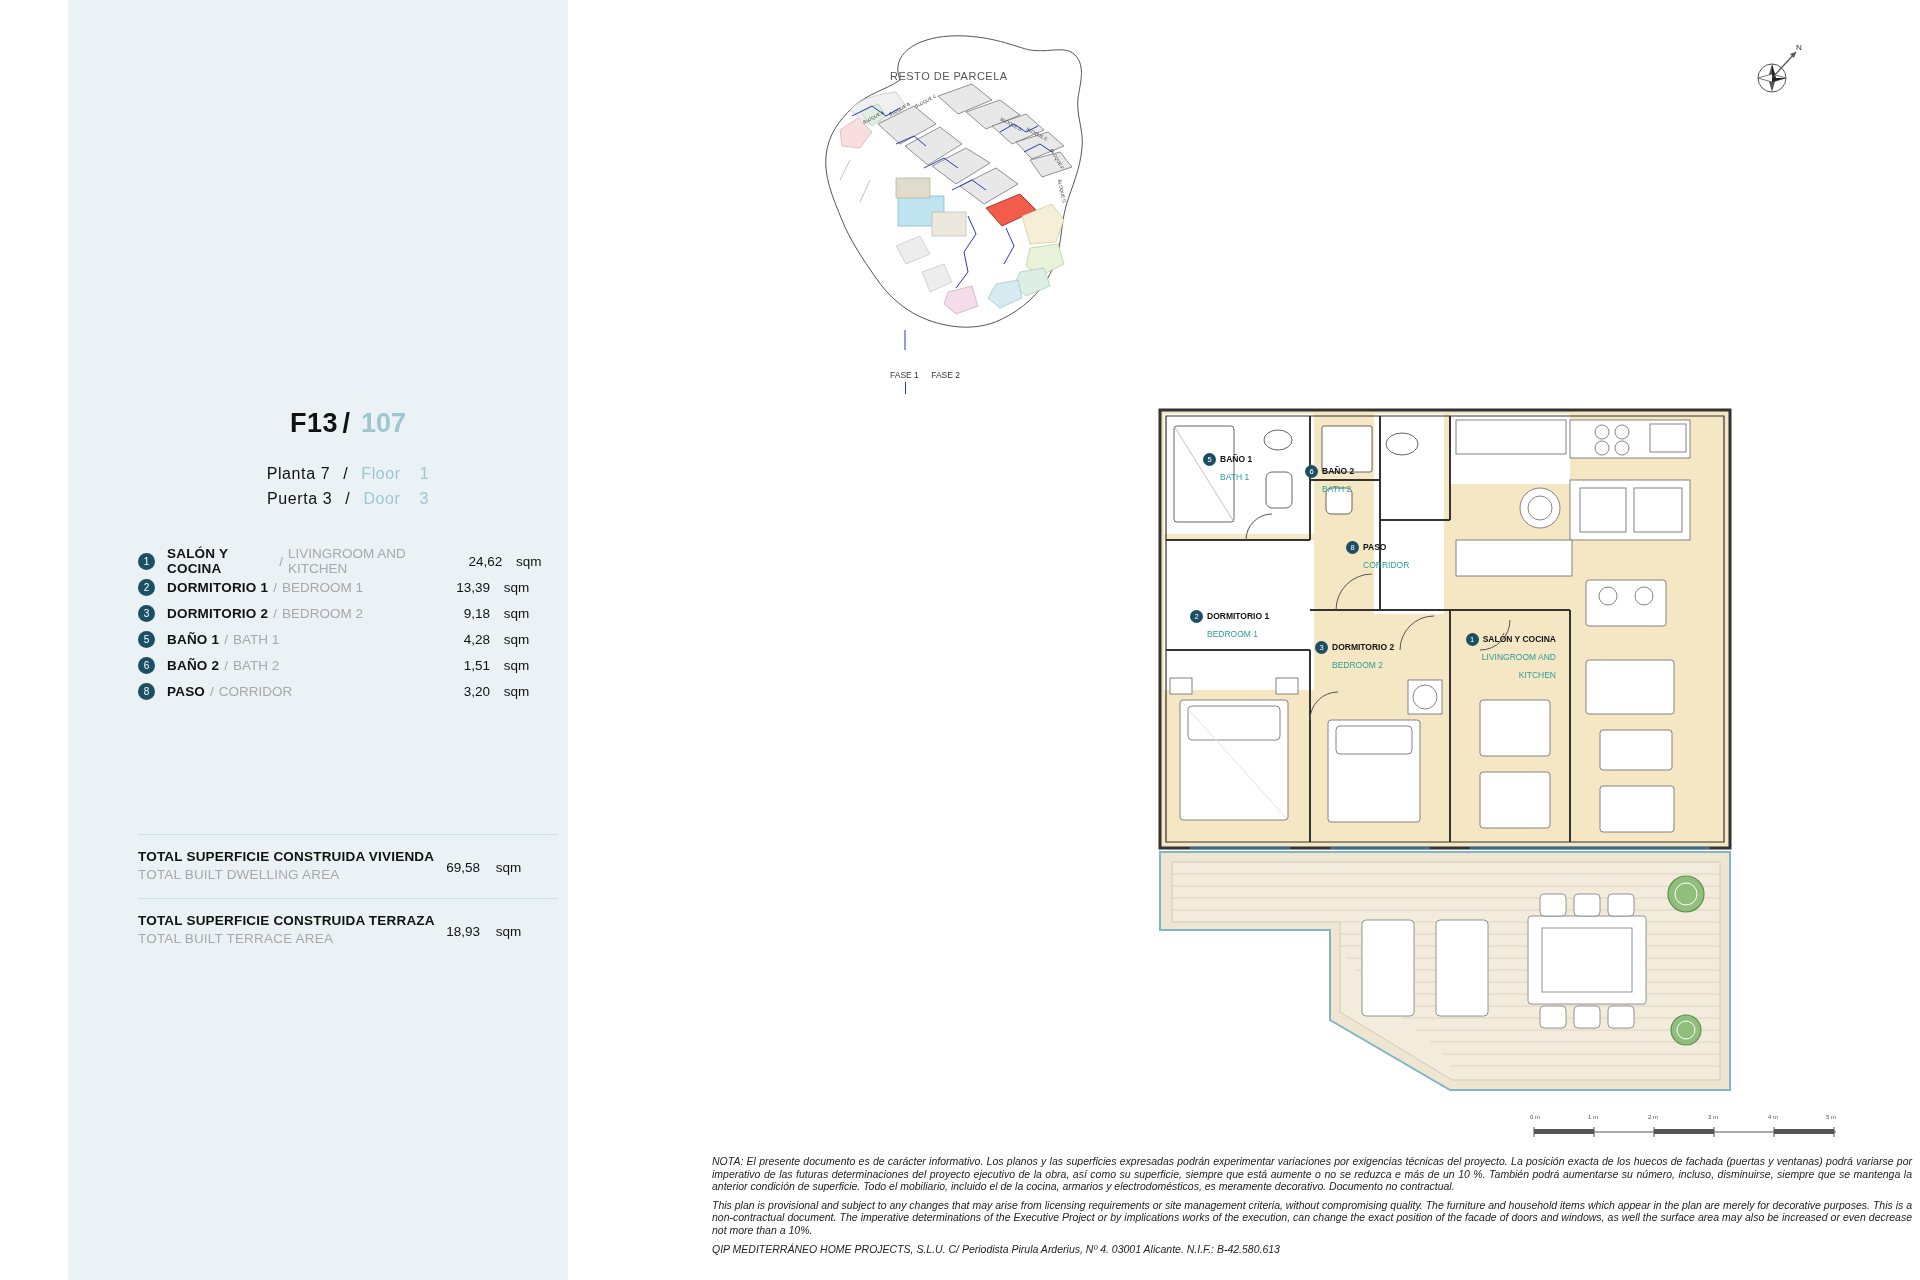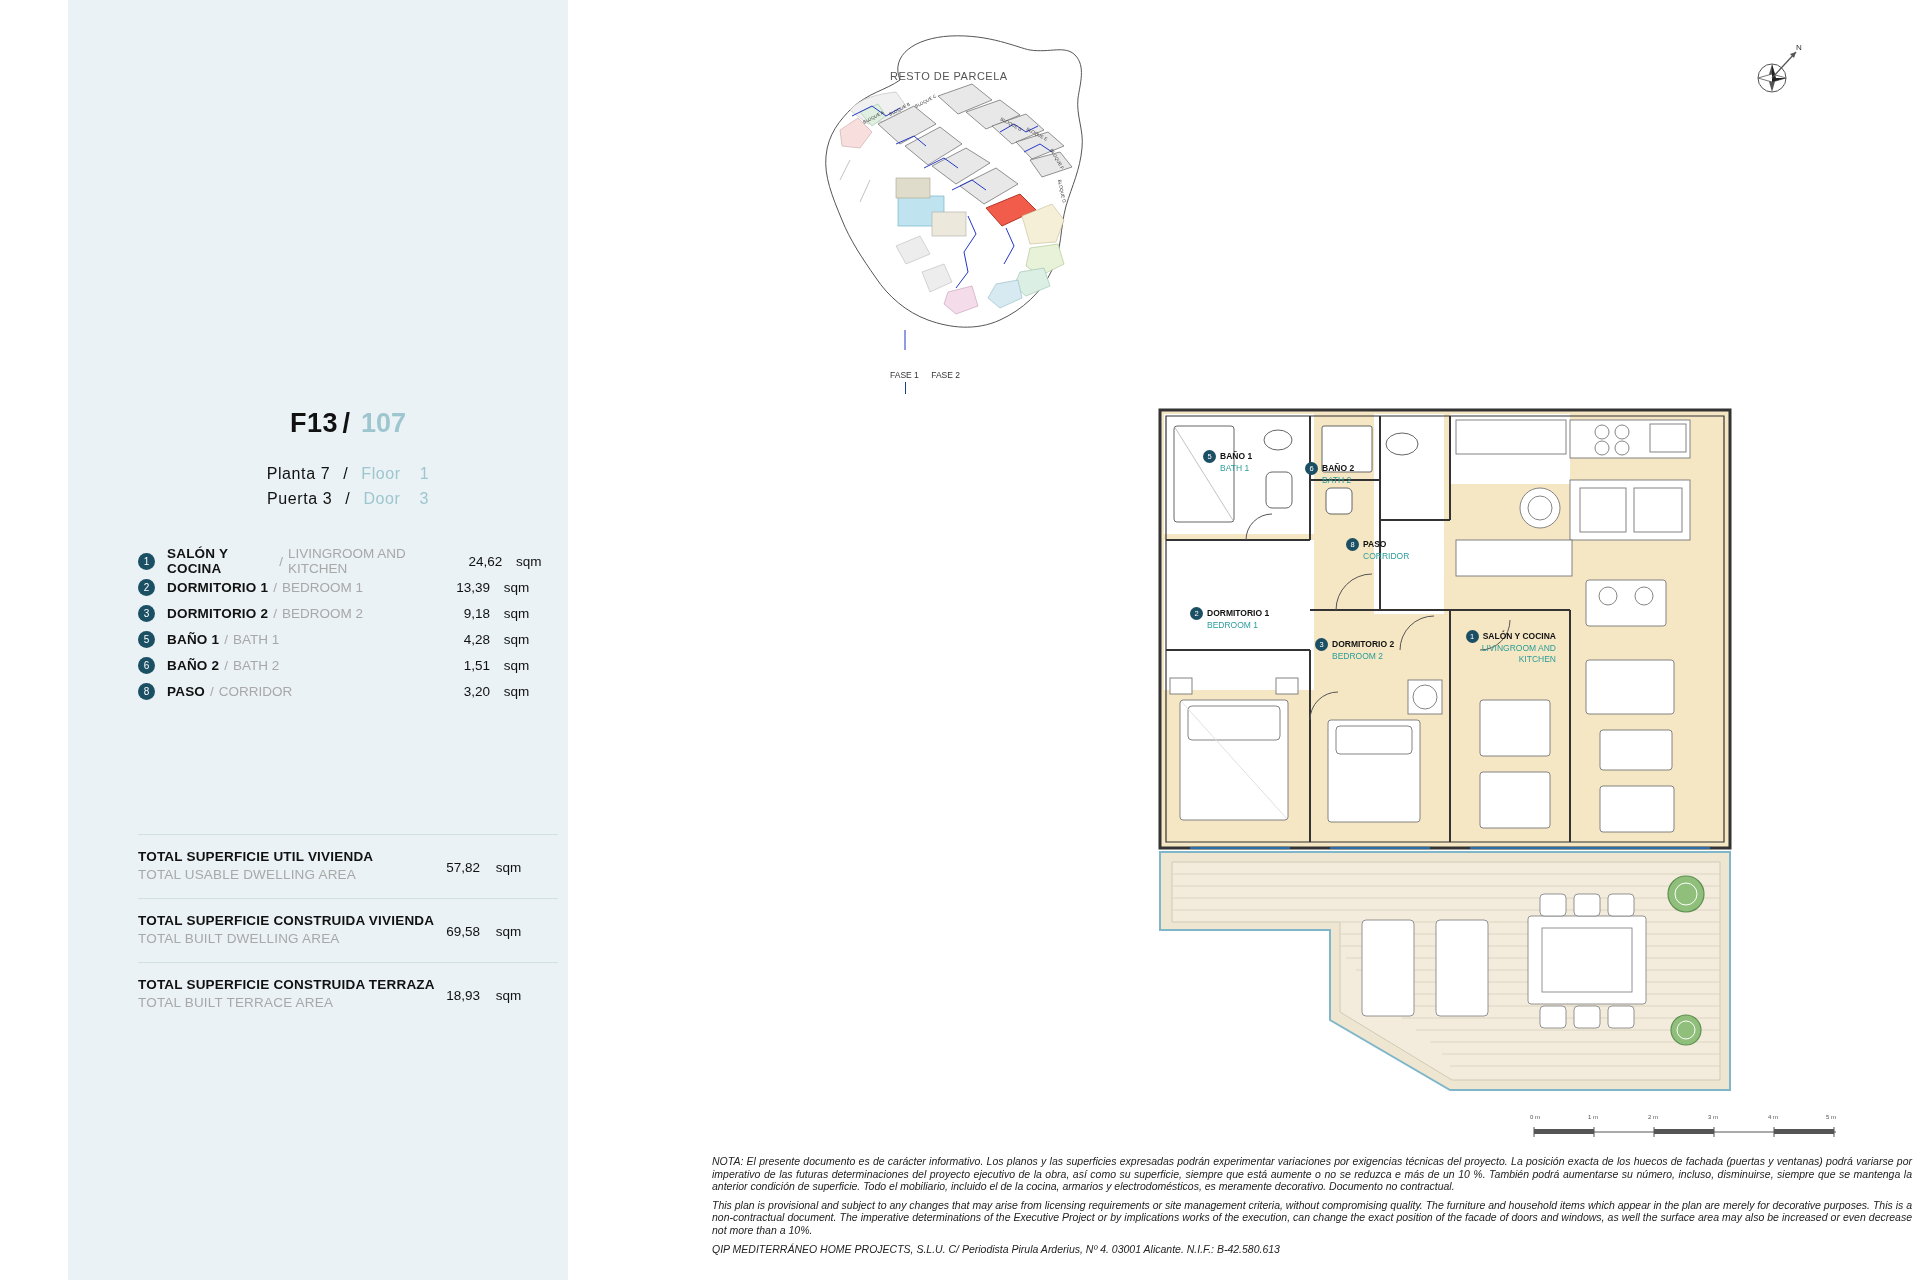--- a/index.html
+++ b/index.html
@@ -67,21 +67,21 @@
   .fase-row{ position:absolute; left:190px; top:350px; font-size:8.5px; color:#333; }
   .fase-row span{ margin-right:10px; }
   .fase-tick{ position:absolute; left:205px; top:362px; width:1px; height:12px; background:#1b3f8f; }
 
   
   .compass{ position:absolute; left:1740px; top:40px; width:70px; height:70px; }
 
   
   .floorplan{ position:absolute; left:1150px; top:400px; width:620px; height:720px; }
 
-  .roomtag{ position:absolute; font-size:8.5px; line-height:11px; }
+  .roomtag{ position:absolute; font-size:8.5px; line-height:18px; }
   .roomtag .num{
     display:inline-flex; width:13px; height:13px; border-radius:50%;
     background:#1b4f63; color:#fff; font-size:7.5px;
     align-items:center; justify-content:center; margin-right:4px; vertical-align:middle;
   }
   .roomtag .es{ font-weight:bold; color:#111; }
   .roomtag .en{ color:#2a9d9a; display:block; margin-left:17px; }
 
   
   .scalebar{ position:absolute; left:1530px; top:1120px; width:310px; height:22px; font-size:6px; color:#555; }
@@ -189,28 +189,20 @@
           <span class="room-area">
             <span class="num">3,20</span>
             <span class="unit">sqm</span>
           </span>
         </div>
 
       </div>
 
       <div class="totals">
 
-        <div class="total-block">
-          <div class="t-es">TOTAL SUPERFICIE UTIL VIVIENDA</div>
-          <div class="t-en">TOTAL USABLE DWELLING AREA</div>
-          <div class="t-val">
-            <span class="num">57,82</span>
-            <span class="unit">sqm</span>
-          </div>
-        </div>
 
         <div class="total-block">
           <div class="t-es">TOTAL SUPERFICIE CONSTRUIDA VIVIENDA</div>
           <div class="t-en">TOTAL BUILT DWELLING AREA</div>
           <div class="t-val">
             <span class="num">69,58</span>
             <span class="unit">sqm</span>
           </div>
         </div>
 

